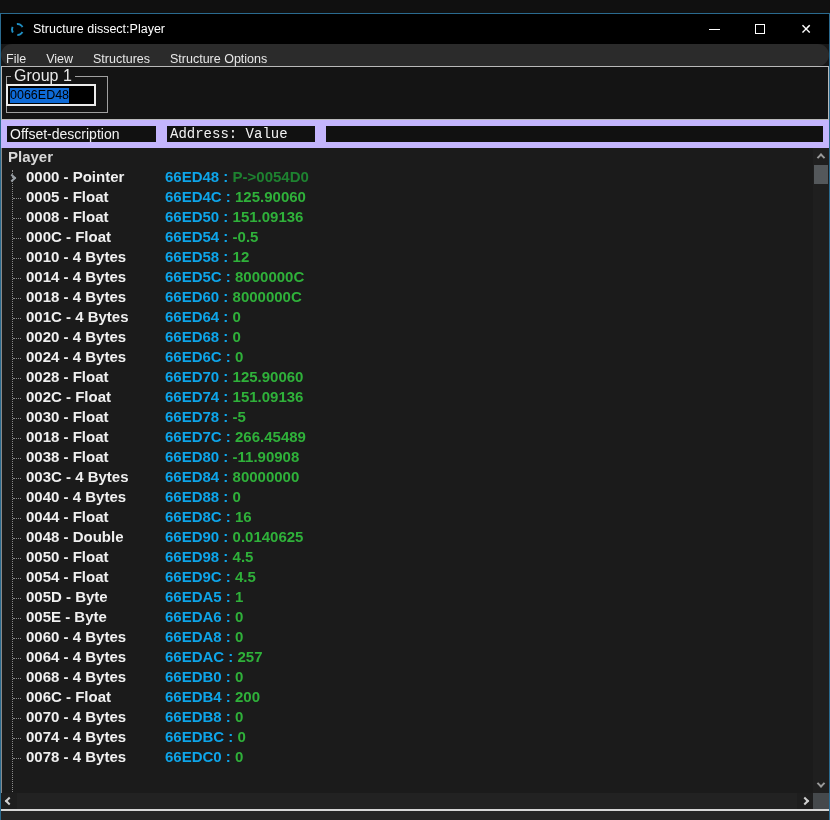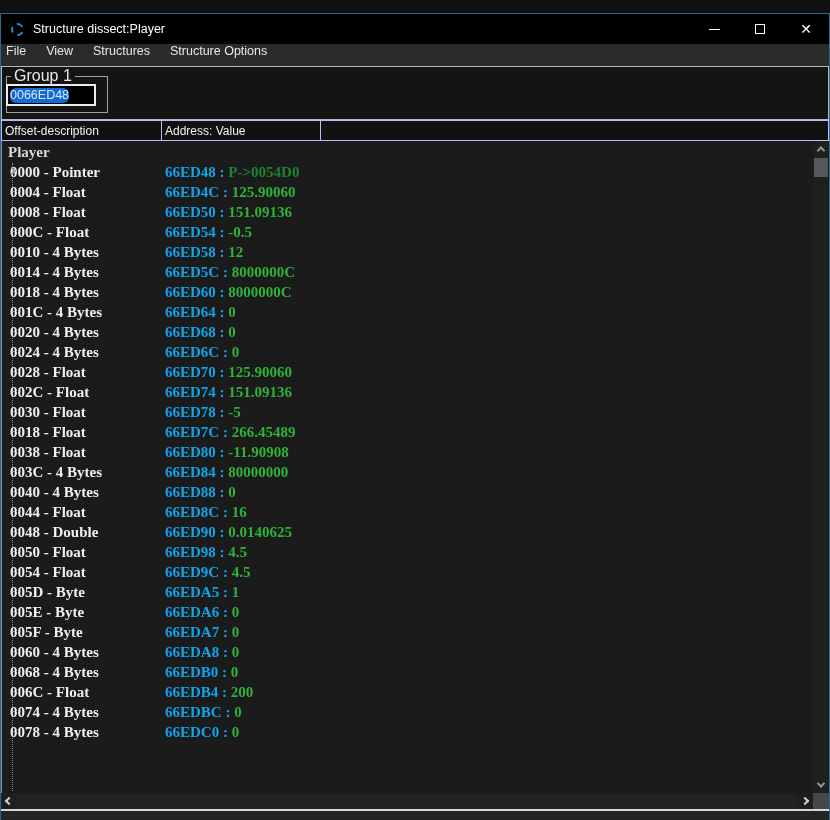--- a/index.html
+++ b/index.html
@@ -13,42 +13,42 @@
   
   .titlebar{flex:0 0 30px;background:#000;display:flex;align-items:center;}
   .app-icon{width:13px;height:13px;border:2px dashed #1f8fc4;border-radius:50%;margin:0 9px 0 10px;flex:0 0 auto;}
   .title{color:#fff;font-size:12.5px;}
   .caption-btns{margin-left:auto;display:flex;height:100%;}
   .cbtn{width:46px;height:100%;display:flex;align-items:center;justify-content:center;color:#fff;}
   .glyph-min{width:11px;height:1px;background:#fff;display:block;}
   .glyph-max{width:10px;height:10px;border:1px solid #fff;display:block;}
   .glyph-close{font-size:14px;line-height:1;color:#fff;}
   
-  .menubar{flex:0 0 22px;background:#2b2b2b;display:flex;align-items:flex-start;}
+  .menubar{flex:0 0 22px;background:#2b2b2b;display:flex;align-items:flex-end;border-radius:11px;}
   .menu-item{color:#e8e8e8;font-size:12.5px;padding:0 10px;display:flex;align-items:center;}
   .menu-item:first-child{padding-left:5px;}
   
   .group-panel{flex:0 0 54px;background:#141414;border:1px solid #b9b9b9;position:relative;}
   .groupbox{position:absolute;left:4px;top:0px;width:102px;height:46px;border:1px solid #a0a0a0;margin:0;padding:0;}
   .groupbox legend{color:#e8e8e8;font-size:16px;padding:0 3px;margin-left:4px;}
   .textbox{position:absolute;left:4px;top:17px;width:90px;height:22px;background:#000;border:2px solid #ececec;display:flex;align-items:center;padding:0 2px;}
-  .textbox .selected{background:#0f6bd7;color:#e5e5e5;font-size:12.5px;line-height:15px;border-radius:6px;}
+  .textbox .selected{background:#0f6bd7;color:#000000;font-size:12.5px;line-height:15px;}
   
   .header-row{flex:0 0 21px;display:flex;background:#0f0f0f;}
-  .hcell{border:1px solid #c4b5fd;color:#f2f2f2;font-size:12px;display:flex;align-items:center;padding:0 3px;background:#111;}
+  .hcell{border:6px solid #c4b5fd;color:#f2f2f2;font-size:14px;display:flex;align-items:center;padding:0 3px;background:#111;}
   .hcell-1{width:161px;}
-  .hcell-2{width:160px;margin-left:-1px;}
+  .hcell-2{width:160px;margin-left:-1px;font-family:Liberation Mono, monospace;}
   .hcell-3{flex:1;margin-left:-1px;}
   
   .list{flex:1 1 auto;position:relative;background:#1b1b1b;overflow:hidden;border-left:1px solid #8a8a8a;}
   .vline{position:absolute;left:10px;top:22px;height:628px;width:0;border-left:1px dotted #8a8a8a;}
-  .trow{height:20px;position:relative;display:flex;align-items:flex-end;
-        font-family:Liberation Serif, serif;font-weight:700;font-size:15px;white-space:pre;}
+  .trow{height:20px;position:relative;display:flex;align-items:flex-start;
+        font-family:Liberation Sans, sans-serif;font-weight:700;font-size:15px;white-space:pre;}
   .root-label{color:#d9d9d9;padding-left:6px;}
-  .offset{color:#f0f0f0;padding-left:8px;}
+  .offset{color:#f0f0f0;padding-left:24px;}
   .stub{position:absolute;left:11px;top:10px;width:8px;height:0;border-top:1px dotted #8a8a8a;}
   .expander{position:absolute;left:7px;top:7px;width:6px;height:6px;border-top:2px solid #9aa0a6;border-right:2px solid #9aa0a6;transform:rotate(45deg);}
   .addrval{position:absolute;left:163px;width:157px;overflow:hidden;white-space:pre;}
   .addr{color:#0ea5e9;}
   .val{color:#2fb13a;}
   .val.ptr{color:#1e8230;}
   
   .vscroll{position:absolute;top:0;right:0;width:16px;height:100%;background:#1f1f1f;}
   .sb-btn{position:absolute;left:0;width:16px;height:16px;display:flex;align-items:center;justify-content:center;}
   .sb-up{top:0;} .sb-down{bottom:0;}
@@ -108,21 +108,21 @@
     <div class="hcell hcell-3"></div>
   </div>
 
   <div class="list">
     <div class="vline"></div>
     <div class="trow">
       <span class="root-label">Player</span>
     </div>
     <div id="tree-rows">
         <div class="trow"><span class="expander"></span><span class="offset">0000 - Pointer</span><span class="addrval"><span class="addr">66ED48 : </span><span class="val ptr">P-&gt;0054D0</span></span></div>
-        <div class="trow"><span class="stub"></span><span class="offset">0004 - Float</span><span class="addrval"><span class="addr">66ED4C : </span><span class="val">125.90060</span></span></div>
+        <div class="trow"><span class="stub"></span><span class="offset">0005 - Float</span><span class="addrval"><span class="addr">66ED4C : </span><span class="val">125.90060</span></span></div>
         <div class="trow"><span class="stub"></span><span class="offset">0008 - Float</span><span class="addrval"><span class="addr">66ED50 : </span><span class="val">151.09136</span></span></div>
         <div class="trow"><span class="stub"></span><span class="offset">000C - Float</span><span class="addrval"><span class="addr">66ED54 : </span><span class="val">-0.5</span></span></div>
         <div class="trow"><span class="stub"></span><span class="offset">0010 - 4 Bytes</span><span class="addrval"><span class="addr">66ED58 : </span><span class="val">12</span></span></div>
         <div class="trow"><span class="stub"></span><span class="offset">0014 - 4 Bytes</span><span class="addrval"><span class="addr">66ED5C : </span><span class="val">8000000C</span></span></div>
         <div class="trow"><span class="stub"></span><span class="offset">0018 - 4 Bytes</span><span class="addrval"><span class="addr">66ED60 : </span><span class="val">8000000C</span></span></div>
         <div class="trow"><span class="stub"></span><span class="offset">001C - 4 Bytes</span><span class="addrval"><span class="addr">66ED64 : </span><span class="val">0</span></span></div>
         <div class="trow"><span class="stub"></span><span class="offset">0020 - 4 Bytes</span><span class="addrval"><span class="addr">66ED68 : </span><span class="val">0</span></span></div>
         <div class="trow"><span class="stub"></span><span class="offset">0024 - 4 Bytes</span><span class="addrval"><span class="addr">66ED6C : </span><span class="val">0</span></span></div>
         <div class="trow"><span class="stub"></span><span class="offset">0028 - Float</span><span class="addrval"><span class="addr">66ED70 : </span><span class="val">125.90060</span></span></div>
         <div class="trow"><span class="stub"></span><span class="offset">002C - Float</span><span class="addrval"><span class="addr">66ED74 : </span><span class="val">151.09136</span></span></div>
@@ -130,24 +130,25 @@
         <div class="trow"><span class="stub"></span><span class="offset">0018 - Float</span><span class="addrval"><span class="addr">66ED7C : </span><span class="val">266.45489</span></span></div>
         <div class="trow"><span class="stub"></span><span class="offset">0038 - Float</span><span class="addrval"><span class="addr">66ED80 : </span><span class="val">-11.90908</span></span></div>
         <div class="trow"><span class="stub"></span><span class="offset">003C - 4 Bytes</span><span class="addrval"><span class="addr">66ED84 : </span><span class="val">80000000</span></span></div>
         <div class="trow"><span class="stub"></span><span class="offset">0040 - 4 Bytes</span><span class="addrval"><span class="addr">66ED88 : </span><span class="val">0</span></span></div>
         <div class="trow"><span class="stub"></span><span class="offset">0044 - Float</span><span class="addrval"><span class="addr">66ED8C : </span><span class="val">16</span></span></div>
         <div class="trow"><span class="stub"></span><span class="offset">0048 - Double</span><span class="addrval"><span class="addr">66ED90 : </span><span class="val">0.0140625</span></span></div>
         <div class="trow"><span class="stub"></span><span class="offset">0050 - Float</span><span class="addrval"><span class="addr">66ED98 : </span><span class="val">4.5</span></span></div>
         <div class="trow"><span class="stub"></span><span class="offset">0054 - Float</span><span class="addrval"><span class="addr">66ED9C : </span><span class="val">4.5</span></span></div>
         <div class="trow"><span class="stub"></span><span class="offset">005D - Byte</span><span class="addrval"><span class="addr">66EDA5 : </span><span class="val">1</span></span></div>
         <div class="trow"><span class="stub"></span><span class="offset">005E - Byte</span><span class="addrval"><span class="addr">66EDA6 : </span><span class="val">0</span></span></div>
-        <div class="trow"><span class="stub"></span><span class="offset">005F - Byte</span><span class="addrval"><span class="addr">66EDA7 : </span><span class="val">0</span></span></div>
         <div class="trow"><span class="stub"></span><span class="offset">0060 - 4 Bytes</span><span class="addrval"><span class="addr">66EDA8 : </span><span class="val">0</span></span></div>
+        <div class="trow"><span class="stub"></span><span class="offset">0064 - 4 Bytes</span><span class="addrval"><span class="addr">66EDAC : </span><span class="val">257</span></span></div>
         <div class="trow"><span class="stub"></span><span class="offset">0068 - 4 Bytes</span><span class="addrval"><span class="addr">66EDB0 : </span><span class="val">0</span></span></div>
         <div class="trow"><span class="stub"></span><span class="offset">006C - Float</span><span class="addrval"><span class="addr">66EDB4 : </span><span class="val">200</span></span></div>
+        <div class="trow"><span class="stub"></span><span class="offset">0070 - 4 Bytes</span><span class="addrval"><span class="addr">66EDB8 : </span><span class="val">0</span></span></div>
         <div class="trow"><span class="stub"></span><span class="offset">0074 - 4 Bytes</span><span class="addrval"><span class="addr">66EDBC : </span><span class="val">0</span></span></div>
         <div class="trow"><span class="stub"></span><span class="offset">0078 - 4 Bytes</span><span class="addrval"><span class="addr">66EDC0 : </span><span class="val">0</span></span></div>
       </div>
 
     <div class="vscroll">
       <div class="sb-btn sb-up">
           <span class="chev up"></span>
         </div>
       <div class="vthumb"></div>
       <div class="sb-btn sb-down">

